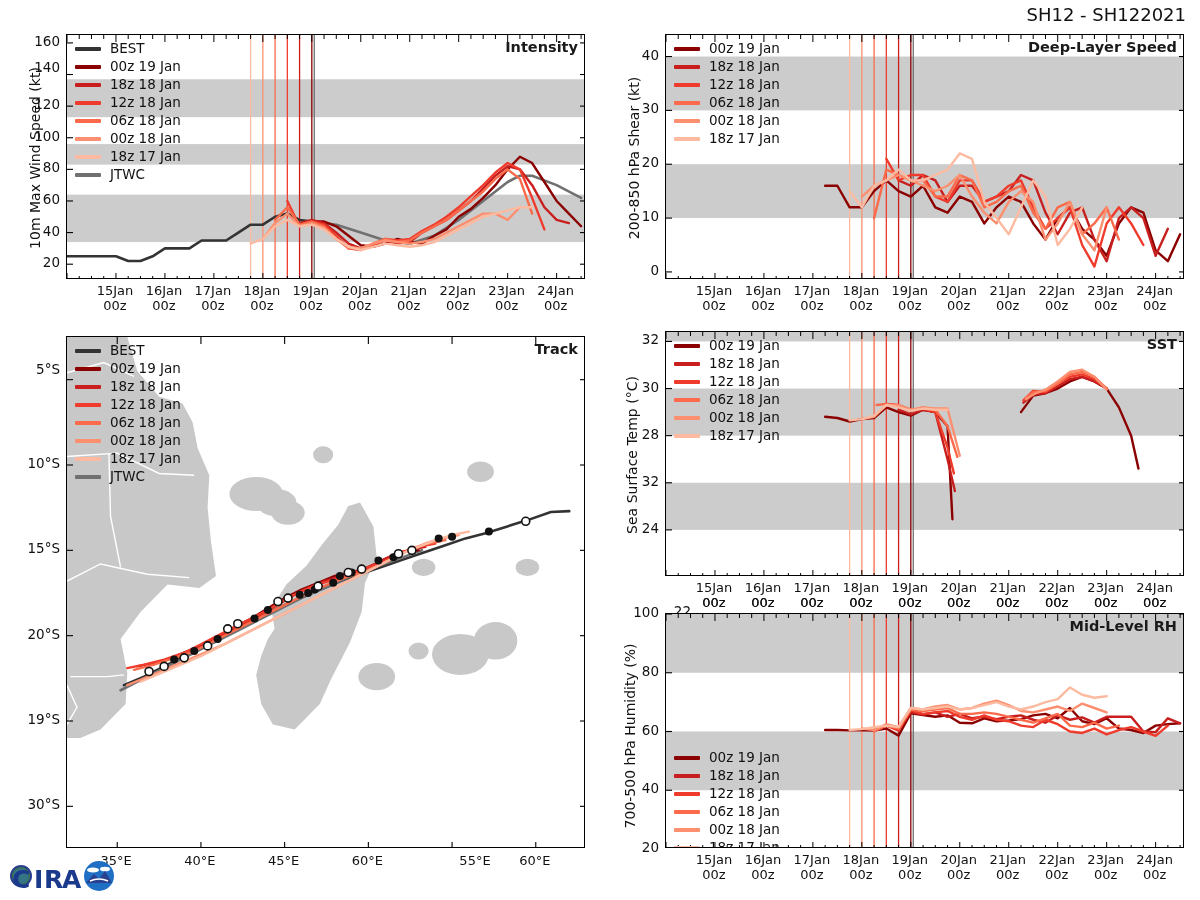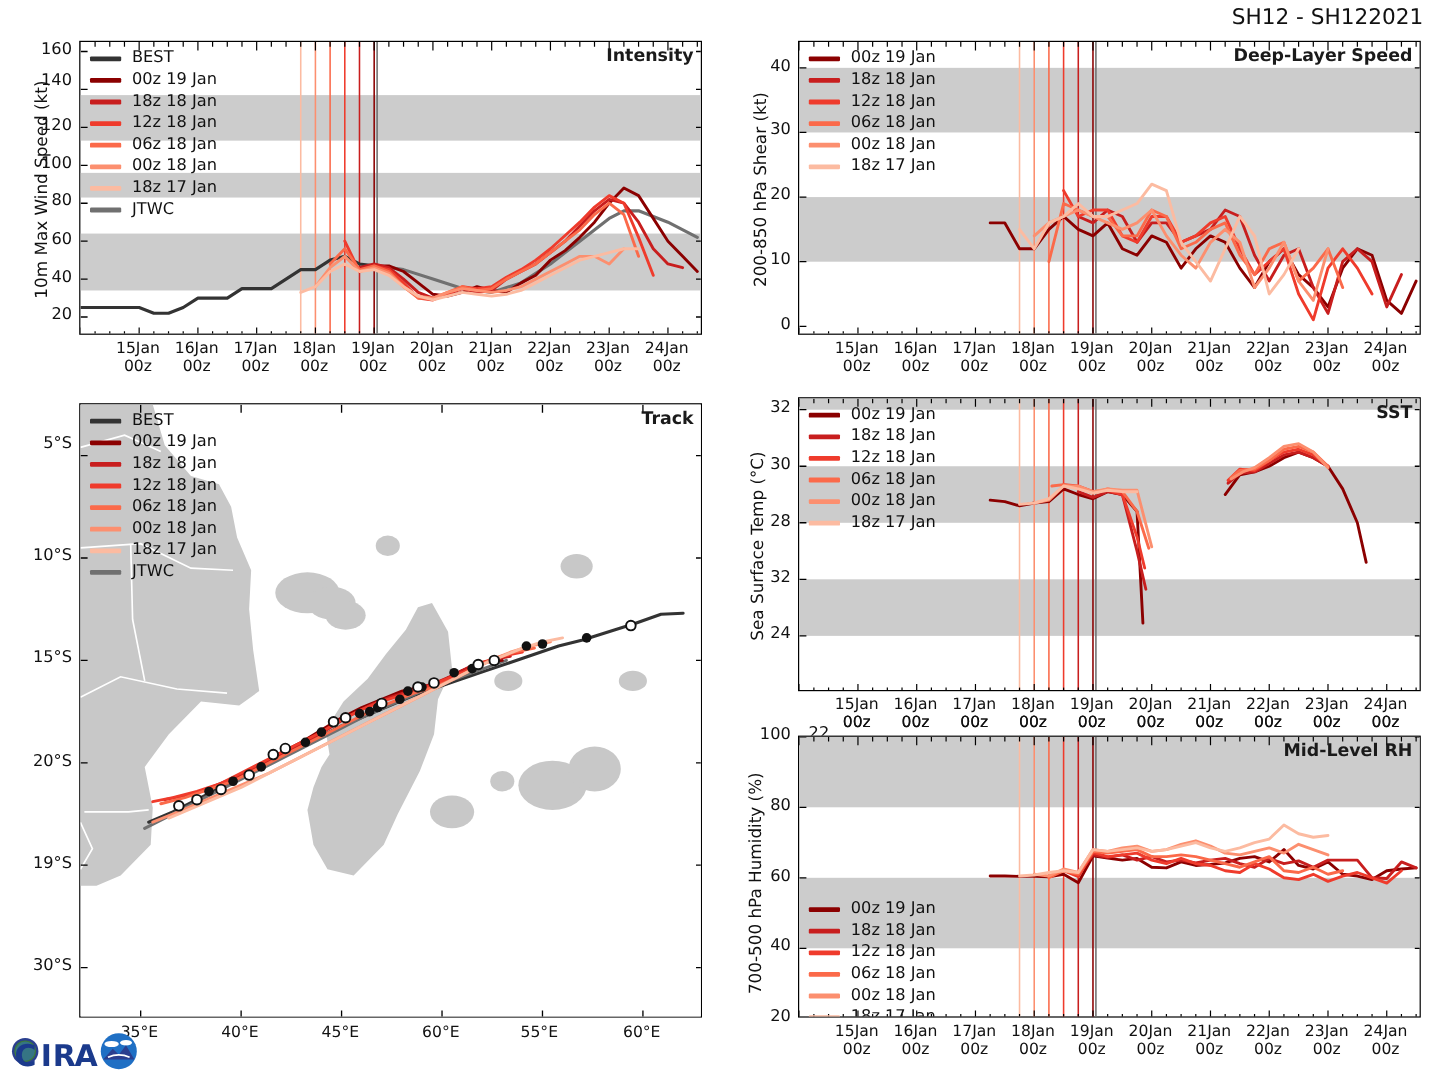--- a/index.html
+++ b/index.html
@@ -342,21 +342,21 @@
       <div class="ytick" style="left: 6px; top: 540.333px; width: 54px;">15°S</div>
       <div class="ytick" style="left: 6px; top: 625.667px; width: 54px;">20°S</div>
       <div class="ytick" style="left: 6px; top: 711px; width: 54px;">19°S</div>
       <div class="ytick" style="left: 6px; top: 796.333px; width: 54px;">30°S</div>
     </div>
   <div id="xt-track">
       <div class="xtick" style="left: 86.2258px; top: 853px; width: 60px;">35°E</div>
       <div class="xtick" style="left: 169.935px; top: 853px; width: 60px;">40°E</div>
       <div class="xtick" style="left: 253.645px; top: 853px; width: 60px;">45°E</div>
       <div class="xtick" style="left: 337.355px; top: 853px; width: 60px;">60°E</div>
-      <div class="xtick" style="left: 405px; top: 853px; width: 60px; text-align: right;">55°E</div>
+      <div class="xtick" style="left: 445px; top: 853px; width: 60px;">55°E</div>
       <div class="xtick" style="left: 504.774px; top: 853px; width: 60px;">60°E</div>
     </div>
 
   <div class="panel" id="p-shear" style="left:665px;top:34px;width:519px;height:245px;">
     <svg class="plotsvg" id="svg-shear" width="519" height="245">
         <rect x="0" y="129.23076923076923" width="519" height="53.84615384615387" fill="#cccccc"></rect>
         <rect x="0" y="21.538461538461547" width="519" height="53.84615384615384" fill="#cccccc"></rect>
         <line x1="183.60849056603772" y1="0" x2="183.60849056603772" y2="245" stroke="#fcbba1" stroke-width="1.3"></line>
         <line x1="195.84905660377356" y1="0" x2="195.84905660377356" y2="245" stroke="#fc8f6f" stroke-width="1.3"></line>
         <line x1="208.0896226415094" y1="0" x2="208.0896226415094" y2="245" stroke="#fb6a4a" stroke-width="1.3"></line>

